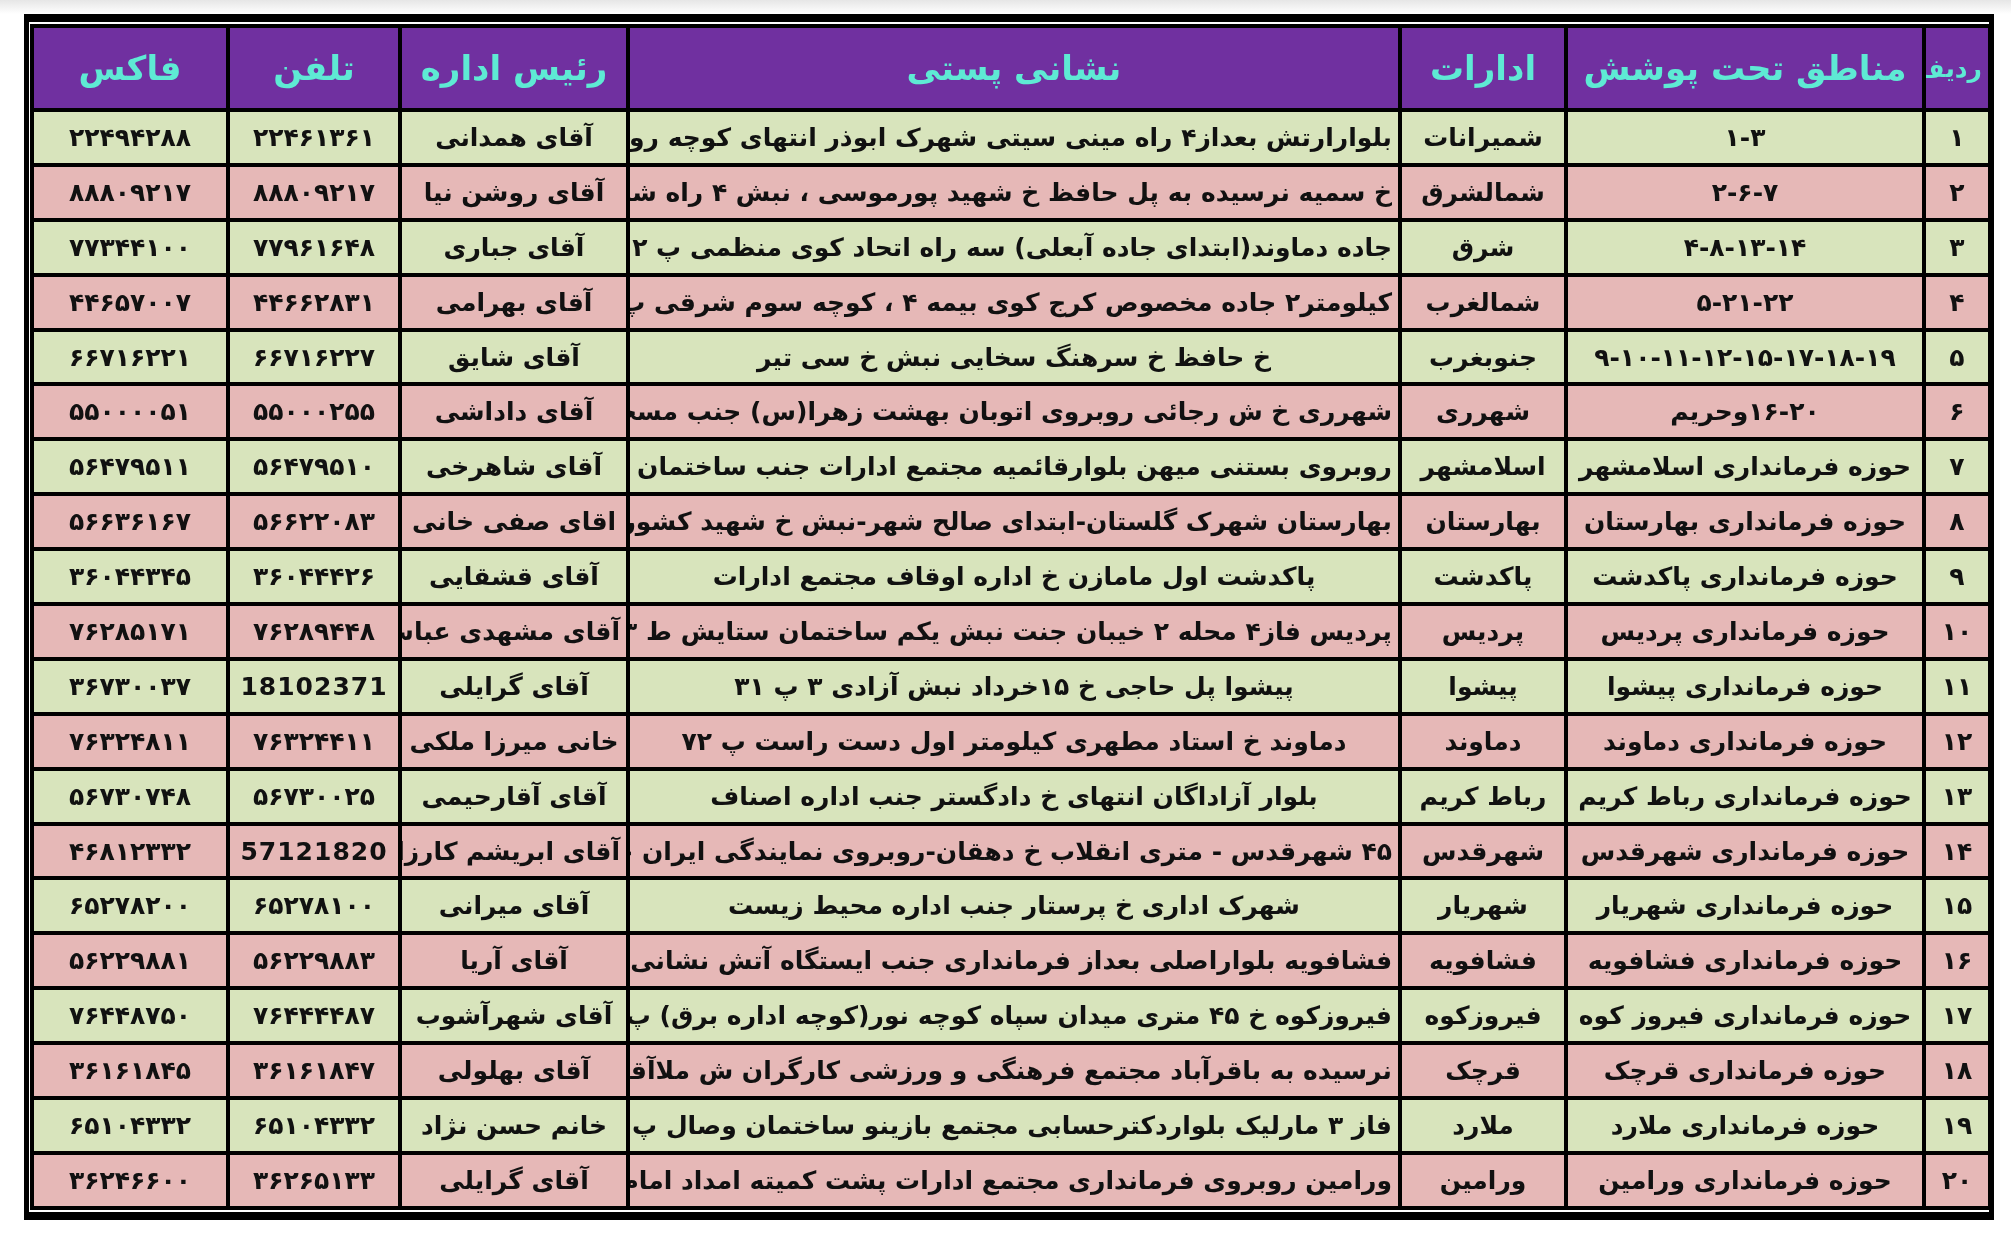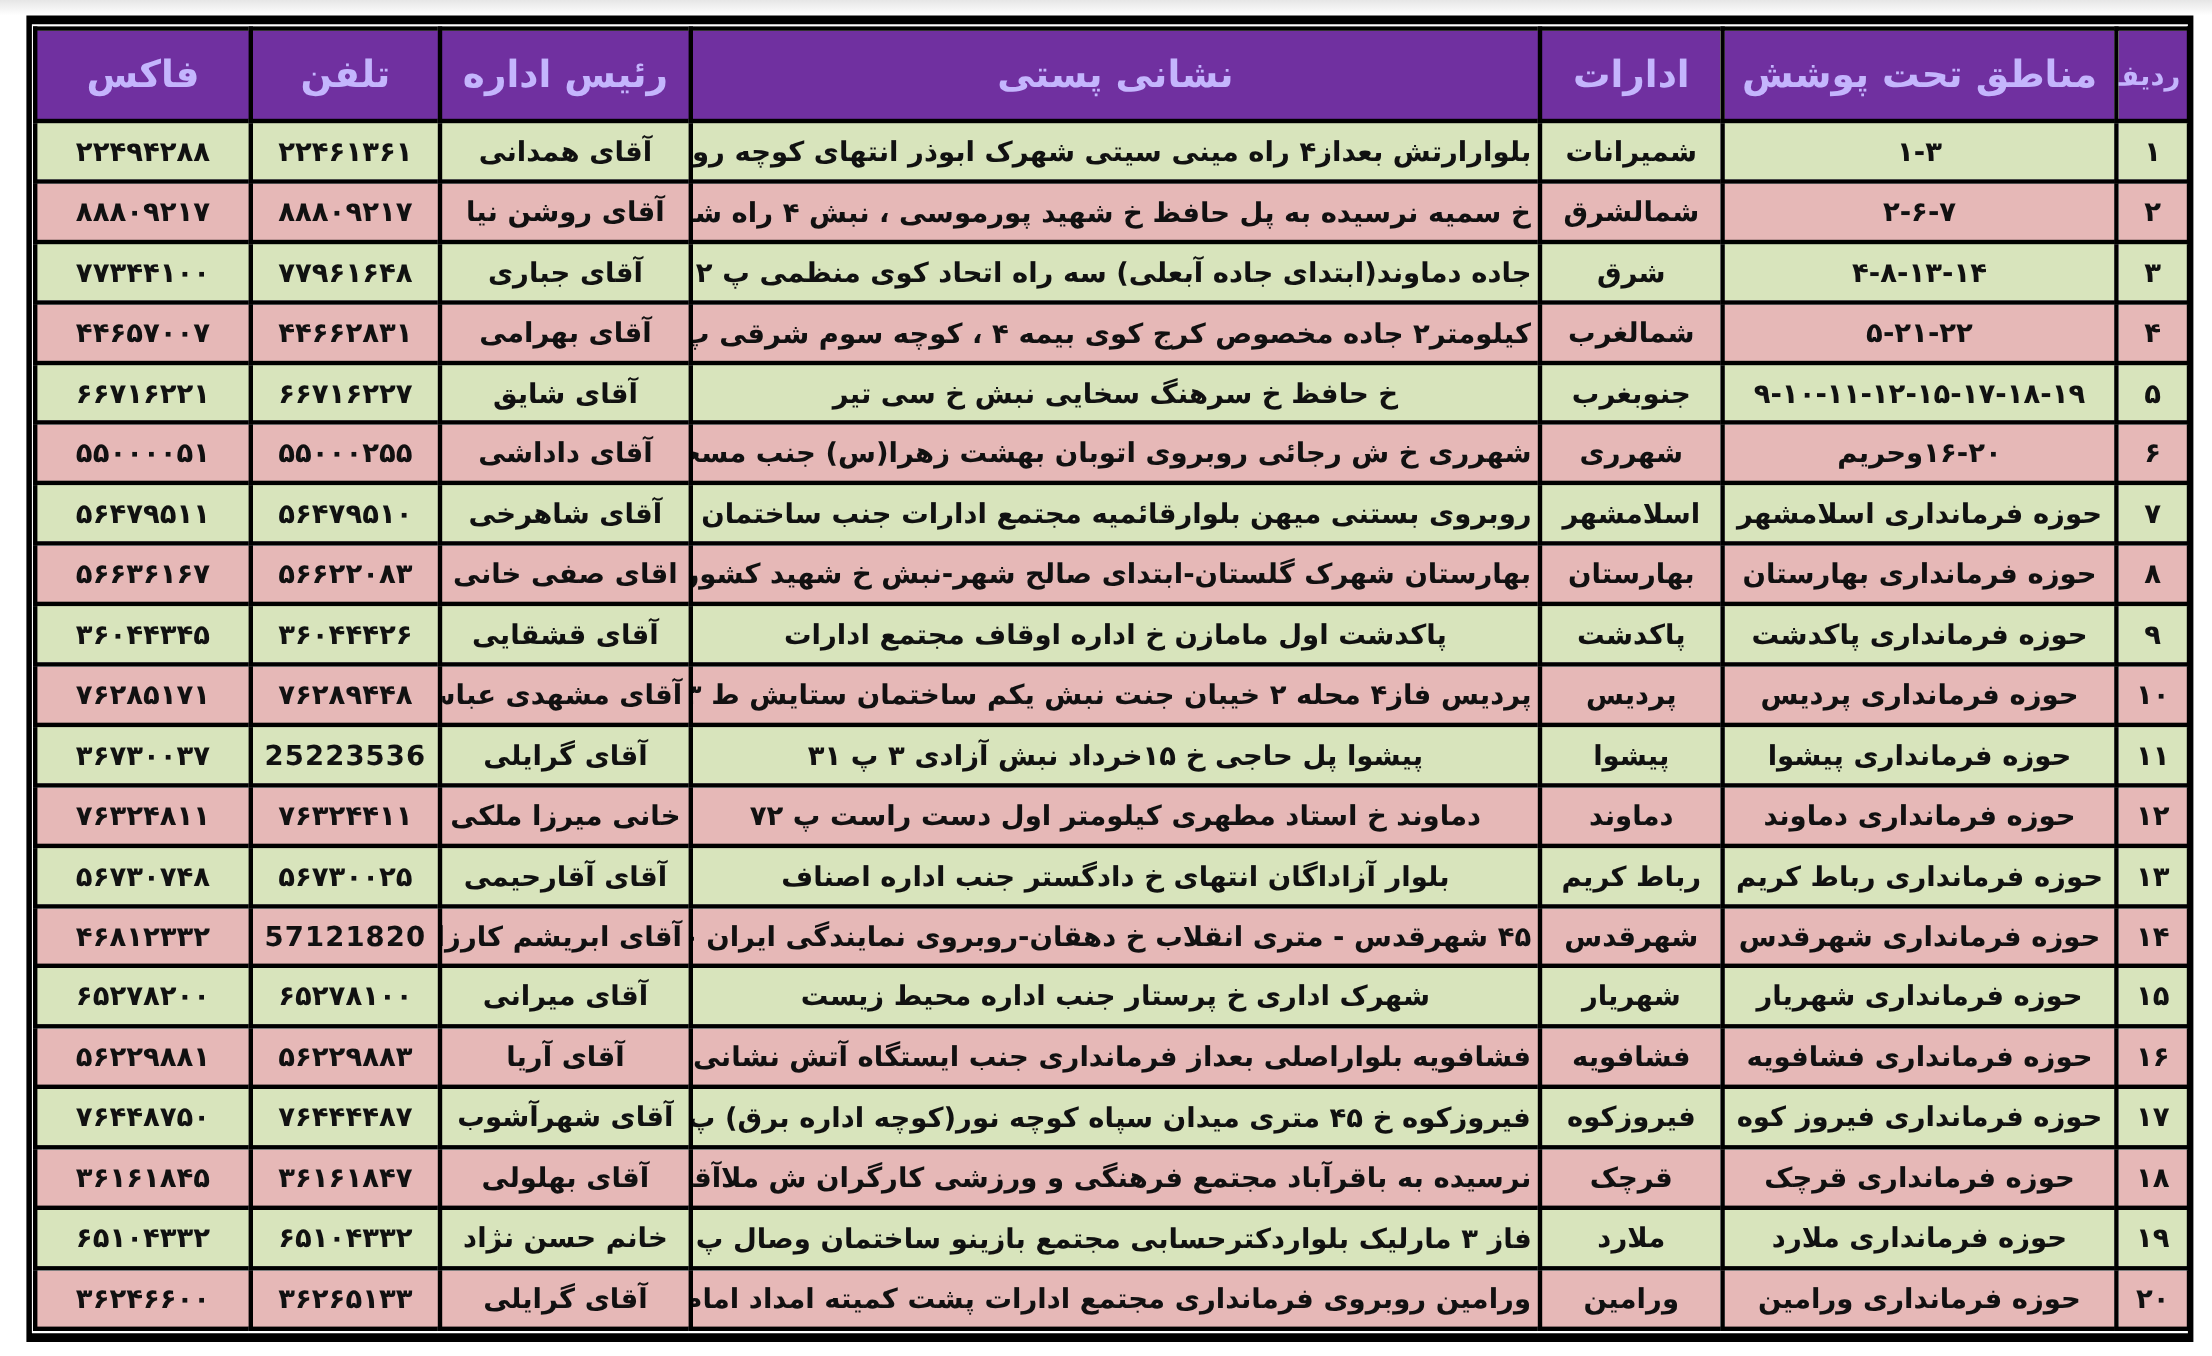--- a/index.html
+++ b/index.html
@@ -1,21 +1,21 @@
 <!DOCTYPE html>
 <html><head>
 <meta charset="utf-8">
 <style>
   html, body { margin:0; padding:0; background:#ffffff; }
   body { width:2011px; height:1233px; position:relative; overflow:hidden; font-family:"DejaVu Sans", sans-serif; }
   .topshade { position:absolute; left:0; top:0; width:2011px; height:14px; background:linear-gradient(#e6e6e6,#ffffff); }
   .frame { position:absolute; left:24px; top:14px; width:1970px; height:1206px; border:5px solid #000; border-top-width:8px; border-bottom-width:8px; box-sizing:border-box; }
   table.grid { position:absolute; left:30px; top:24px; width:1958px; height:1186px; border-collapse:collapse; table-layout:fixed; direction:rtl; }
   table.grid th, table.grid td { border:4px solid #000; text-align:center; vertical-align:middle; padding:0 6px; overflow:hidden; white-space:nowrap; }
-  table.grid th { background:#7030a0; color:#c4b5fd; font-weight:bold; font-size:34px; height:80px; }
+  table.grid th { background:#7030a0; color:#5eead4; font-weight:bold; font-size:34px; height:80px; }
   table.grid th.rownum-h { font-size:25px; }
   table.grid td { font-size:25px; color:#111; font-weight:bold; }
   tr.row-green td { background:#d8e4bc; }
   tr.row-pink td { background:#e6b8b7; }
   td.num { font-size:27px; letter-spacing:1px; }
   td.addr { font-size:25px; }
   td.rownum { font-size:27px; }
   col.c-rownum { width:66px; }
   col.c-region { width:358px; }
   col.c-office { width:166px; }
@@ -141,21 +141,21 @@
         <td>آقای مشهدی عباسی</td>
         <td class="num">۷۶۲۸۹۴۴۸</td>
         <td class="num">۷۶۲۸۵۱۷۱</td>
       </tr>
       <tr class="row-green">
         <td class="rownum">۱۱</td>
         <td>حوزه فرمانداری  پیشوا</td>
         <td>پیشوا</td>
         <td class="addr">پیشوا  پل حاجی خ ۱۵خرداد نبش آزادی ۳   پ ۳۱</td>
         <td>آقای گرایلی</td>
-        <td class="num">25223536</td>
+        <td class="num">18102371</td>
         <td class="num">۳۶۷۳۰۰۳۷</td>
       </tr>
       <tr class="row-pink">
         <td class="rownum">۱۲</td>
         <td>حوزه فرمانداری دماوند</td>
         <td>دماوند</td>
         <td class="addr">دماوند خ استاد مطهری کیلومتر اول  دست راست  پ ۷۲</td>
         <td>خانی میرزا ملکی</td>
         <td class="num">۷۶۳۲۴۴۱۱</td>
         <td class="num">۷۶۳۲۴۸۱۱</td>

